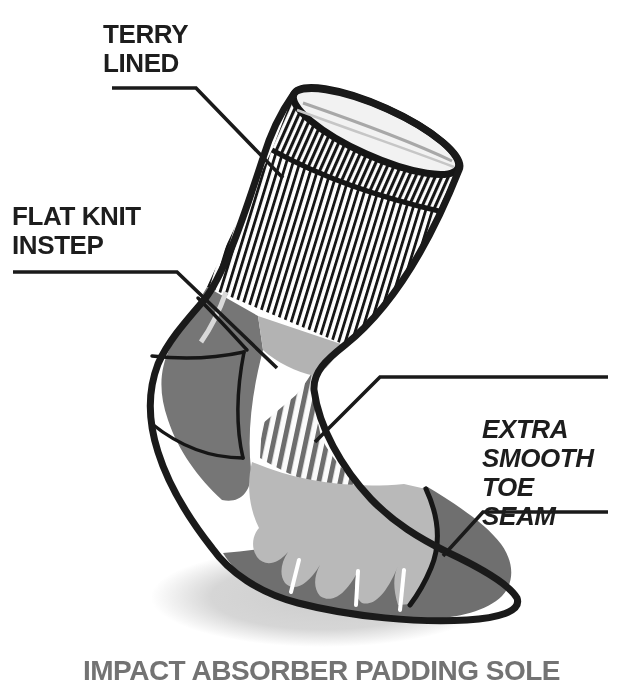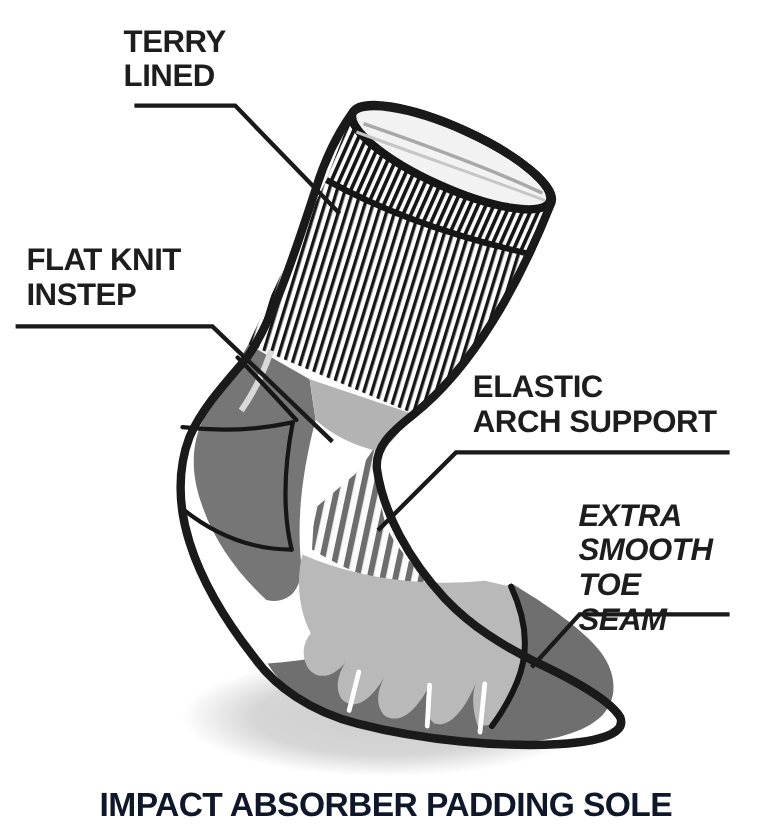--- a/index.html
+++ b/index.html
@@ -6,26 +6,26 @@
   .stage{
     position:relative;width:608px;height:700px;background:#ffffff;
     font-family:"Liberation Sans",sans-serif;overflow:hidden;
   }
   .sock-svg{position:absolute;left:0;top:0;width:643px;height:700px;}
   .label{
     position:absolute;font-weight:700;color:#1d1d1d;
     white-space:pre-line;line-height:1.12;letter-spacing:-0.4px;
   }
   .label-terry{left:103px;top:20px;font-size:26px;}
-  .label-flat{left:12px;top:202px;font-size:26px;margin-left:10px;}
+  .label-flat{left:12px;top:202px;font-size:26px;}
   .label-elastic{left:394px;top:308px;font-size:26px;}
   .label-toe{left:482px;top:415px;font-size:26px;font-style:italic;}
   .caption{
     position:absolute;left:0;top:655px;width:643px;text-align:center;
-    font-weight:700;color:#0f172a;font-size:28px;letter-spacing:-0.5px;
+    font-weight:700;color:#737373;font-size:28px;letter-spacing:-0.5px;
     white-space:pre-line;
   }
 </style>
 </head>
 <body>
 
 <div class="stage">
 
   <svg class="sock-svg" viewBox="0 0 643 700">
     <defs>
@@ -163,21 +163,19 @@
       <polyline points="630,512 483,512 443,556"></polyline>
     </g>
   </svg>
 
   <div class="label label-terry">TERRY
 LINED</div>
 
   <div class="label label-flat">FLAT KNIT
 INSTEP</div>
 
-  <div class="label label-elastic">ELASTIC
-ARCH SUPPORT</div>
 
   <div class="label label-toe">EXTRA
 SMOOTH
 TOE SEAM</div>
 
   <div class="caption">IMPACT ABSORBER PADDING SOLE</div>
 </div>
 
 </body></html>

